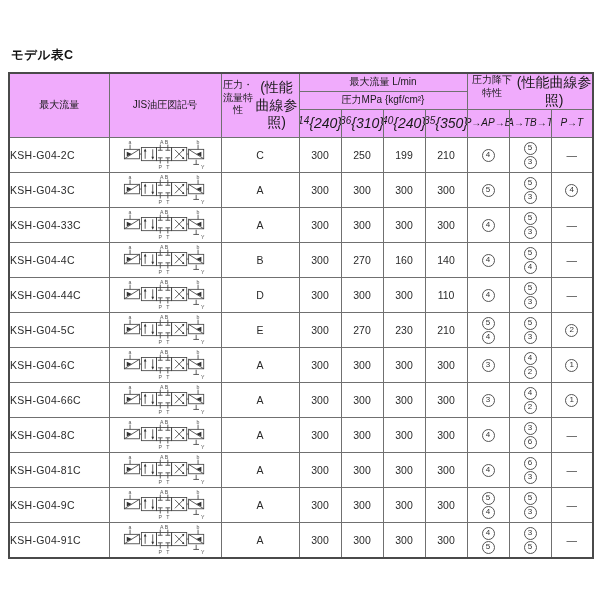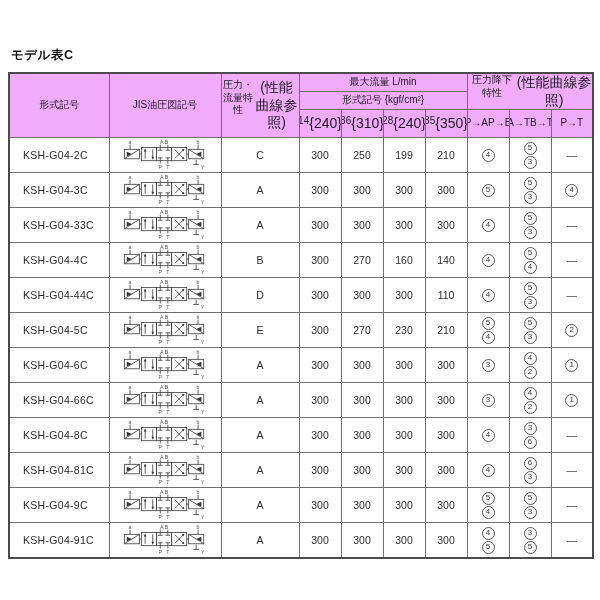--- a/index.html
+++ b/index.html
@@ -16,28 +16,28 @@
     border-collapse:collapse; table-layout:fixed; width:584px; margin-left:8px;
     border:2px solid #4a4a4a;
   }
   th, td { border:1px solid #707070; padding:0; overflow:hidden; }
   thead th {
     background:#f0abfc; font-weight:normal; font-size:10px; color:#1a1a1a;
     text-align:center; vertical-align:middle; line-height:1.25;
   }
   thead tr.h-row1 { height:14px; }
   thead tr.h-row2 { height:14px; }
-  thead tr.h-row3 { height:28px; }
+  thead tr.h-row3 { height:28px;font-style:italic; }
   th .two-line { display:flex; flex-direction:row; justify-content:center; }
   th .sub-line { font-size:14px; }
   th .sub-line:empty { display:none; }
   th .num-line { font-size:10px; }
   tbody tr { height:34.75px; }
   tbody td { font-size:10.5px; color:#2a2a2a; text-align:center; vertical-align:middle; }
-  td.c-model { text-align:left; padding-left:13px; letter-spacing:0.3px; }
+  td.c-model { text-align:left; letter-spacing:0.3px; }
   td.c-symbol { text-align:center; }
   td.c-symbol svg { display:block; margin:0 auto; }
   td.c-drop .stack { display:flex; flex-direction:column; align-items:center; gap:1px; }
   span.circled {
     display:inline-flex; align-items:center; justify-content:center;
     width:11px; height:11px; border:1px solid #555; border-radius:50%;
     font-size:8px; line-height:1; color:#333; background:#fff;
   }
   td.dash { color:#444; }
   .sym-line { stroke:#444; stroke-width:0.9; fill:none; }
@@ -60,21 +60,21 @@
         <col style="width:42px">
         <col style="width:42px">
         <col style="width:42px">
       <col style="width:42px">
         <col style="width:42px">
         <col style="width:42px">
     </colgroup>
     <thead>
       <tr class="h-row1">
         <th rowspan="3">
-          <span>形式記号</span>
+          <span>最大流量</span>
         </th>
         <th rowspan="3">
           <span>JIS油圧図記号</span>
         </th>
         <th rowspan="3">
           <div class="two-line">
             <span>圧力・流量特性</span>
             <span class="sub-line">(性能曲線参照)</span>
           </div>
         </th>
@@ -83,39 +83,39 @@
         </th>
         <th colspan="3" rowspan="2">
           <div class="two-line">
             <span>圧力降下特性</span>
             <span class="sub-line">(性能曲線参照)</span>
           </div>
         </th>
       </tr>
       <tr class="h-row2">
         <th colspan="4">
-          <span>形式記号 {kgf/cm²}</span>
+          <span>圧力MPa {kgf/cm²}</span>
         </th>
       </tr>
       <tr class="h-row3">
         <th>
           <div class="two-line">
             <span class="num-line">14</span>
             <span class="sub-line">{240}</span>
           </div>
         </th>
         <th>
           <div class="two-line">
             <span class="num-line">36</span>
             <span class="sub-line">{310}</span>
           </div>
         </th>
         <th>
           <div class="two-line">
-            <span class="num-line">28</span>
+            <span class="num-line">40</span>
             <span class="sub-line">{240}</span>
           </div>
         </th>
         <th>
           <div class="two-line">
             <span class="num-line">35</span>
             <span class="sub-line">{350}</span>
           </div>
         </th>
         <th>

